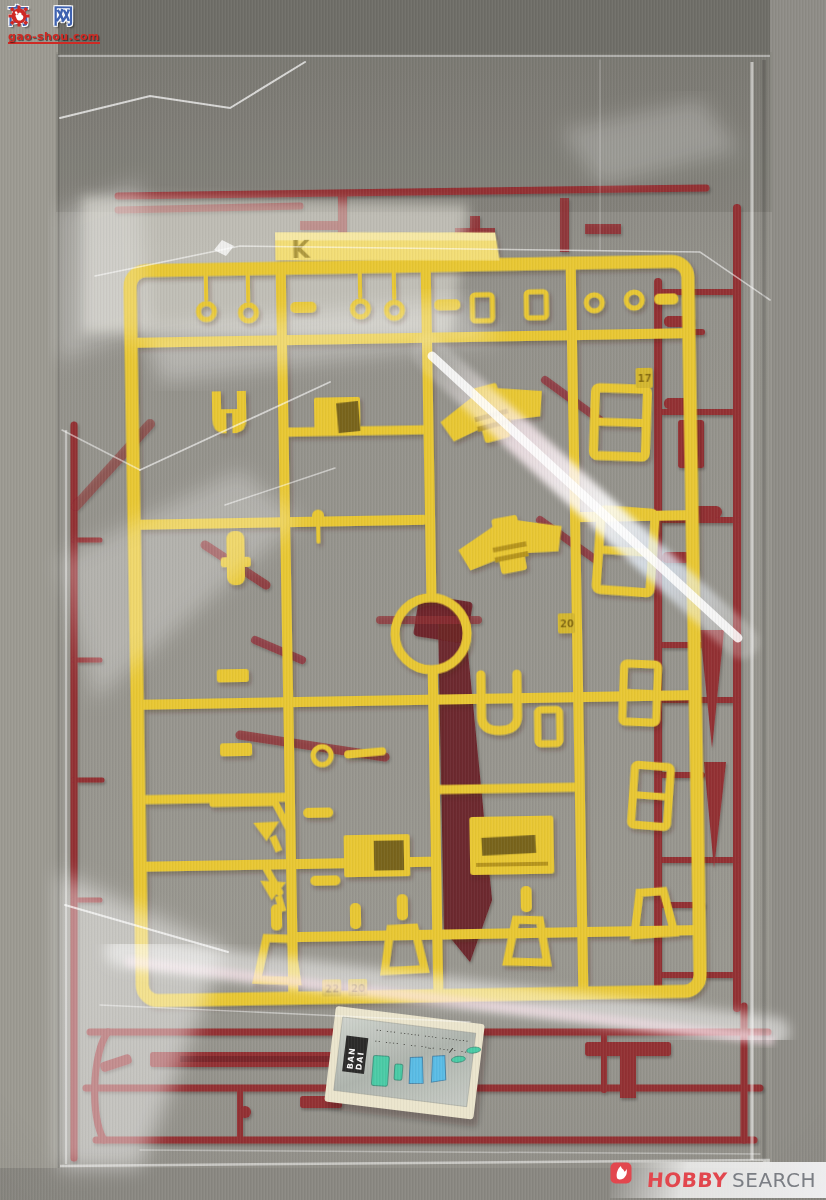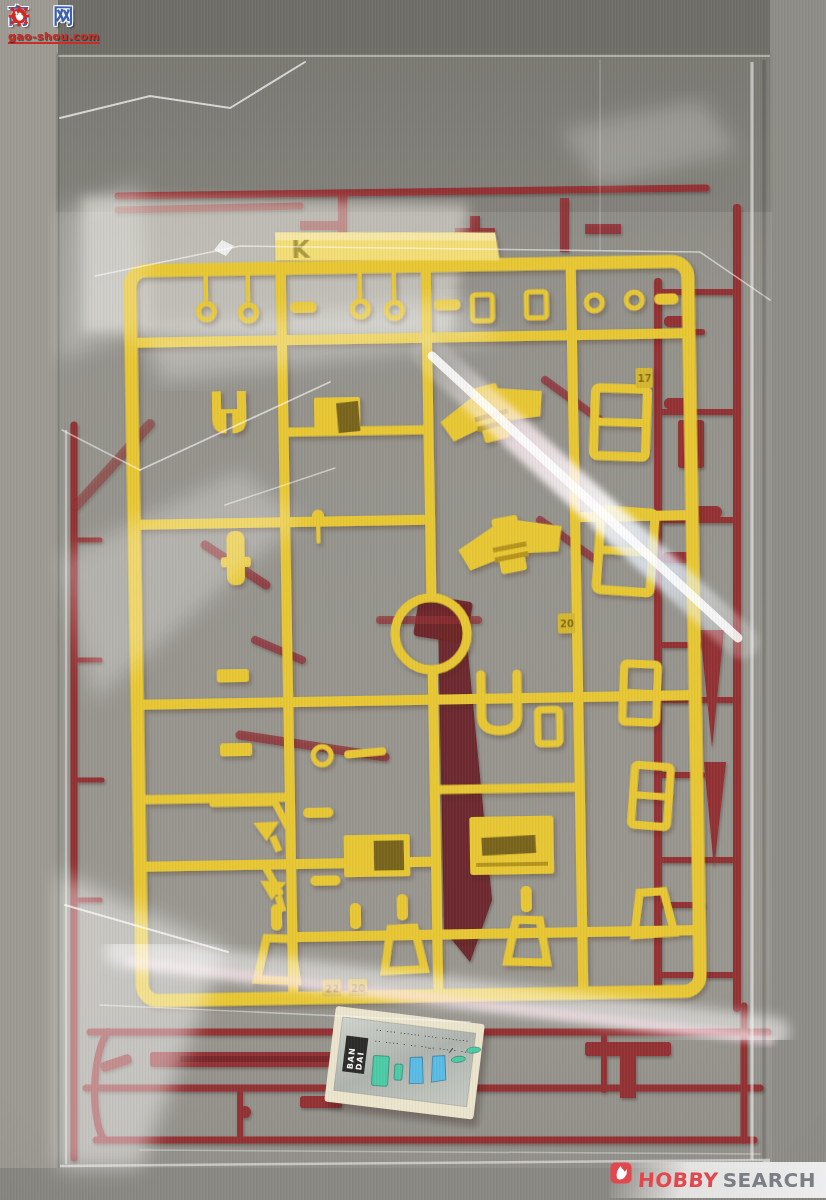--- a/index.html
+++ b/index.html
@@ -35,21 +35,21 @@
   .gs-row{display:flex;align-items:center;gap:1px;}
   .gs-char{color:var(--wm_blue);font-weight:bold;font-size:21px;
     text-shadow:-1px -1px 0 #fff,1px -1px 0 #fff,-1px 1px 0 #fff,1px 1px 0 #fff,2px 2px 2px rgba(0,0,0,.5);}
   .gs-url{display:inline-block;margin-top:2px;color:var(--wm_red);font-size:11px;font-weight:bold;
     letter-spacing:.4px;border-bottom:2px solid var(--wm_red);
     text-shadow:1px 1px 1px rgba(0,0,0,.55);text-align:center;}
   .wm-hobby{position:absolute;right:0;bottom:2px;width:216px;height:36px;z-index:5;
     display:flex;align-items:center;justify-content:flex-end;gap:5px;padding-right:10px;box-sizing:border-box;
     background:linear-gradient(105deg,rgba(255,255,255,0) 0%,rgba(255,255,255,.75) 35%,rgba(243,243,245,.95) 100%);}
   .hb-word1{color:var(--hobby_red);font-weight:bold;font-size:20px;letter-spacing:.5px;transform:skewX(-4deg);}
-  .hb-word2{color:var(--hobby_gray);font-weight:bold;font-size:20px;letter-spacing:.5px;}
+  .hb-word2{color:var(--hobby_gray);font-weight:normal;font-size:20px;letter-spacing:.5px;}
   .ribbing{position:absolute;inset:0;z-index:4;pointer-events:none;
     background:repeating-linear-gradient(90deg,rgba(255,255,255,.045) 0 1px,rgba(0,0,0,.03) 1px 2px,transparent 2px 3px);}
   .vignette{position:absolute;inset:0;z-index:4;pointer-events:none;
     background:radial-gradient(ellipse 120% 105% at 50% 45%,transparent 60%,rgba(25,22,18,.18) 100%);}
 </style>
 </head>
 <body>
 
 <div class="stage">
 

